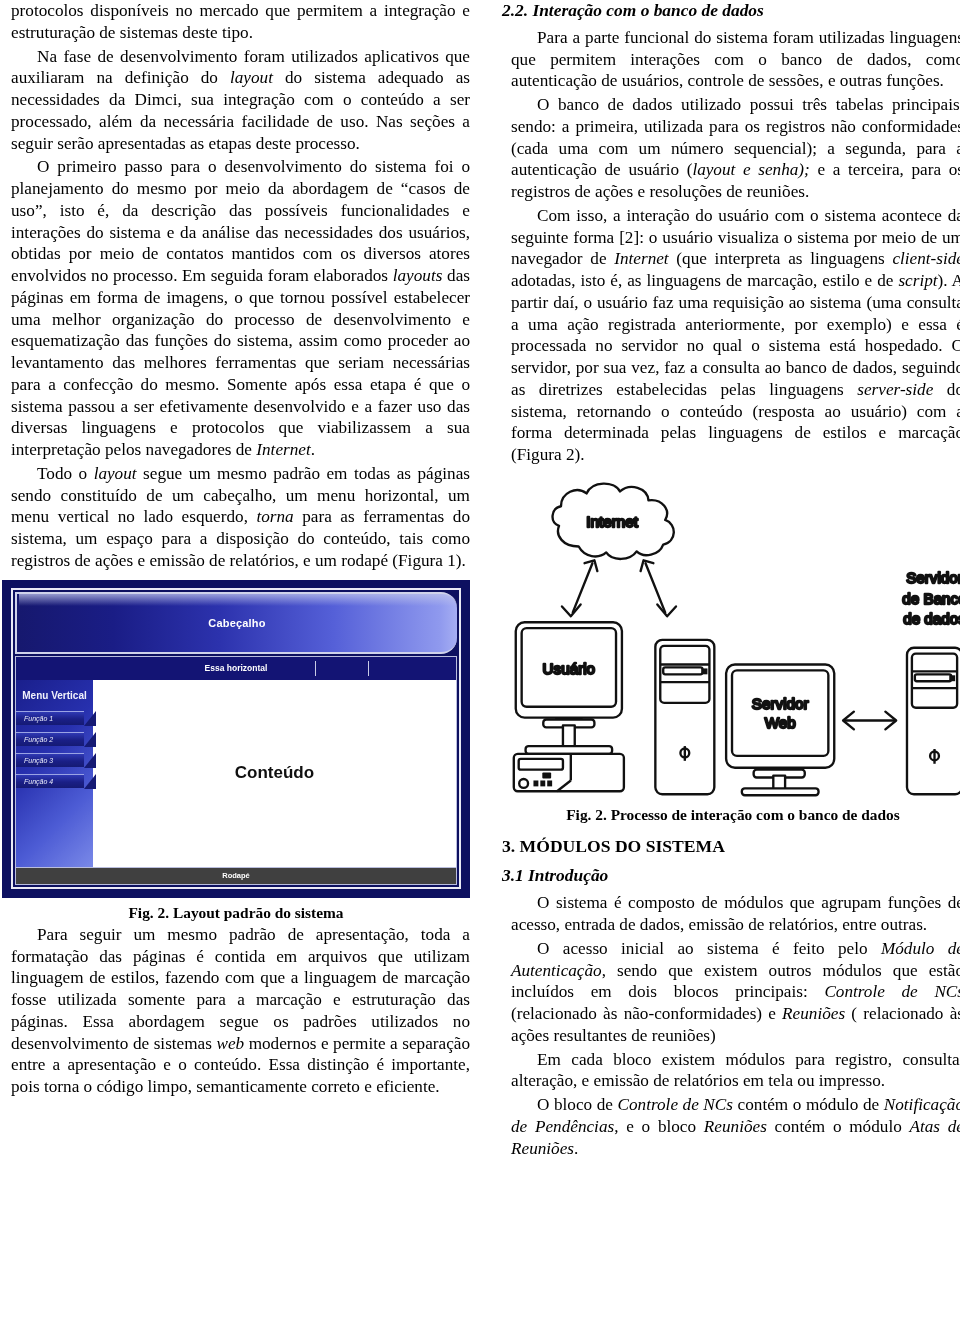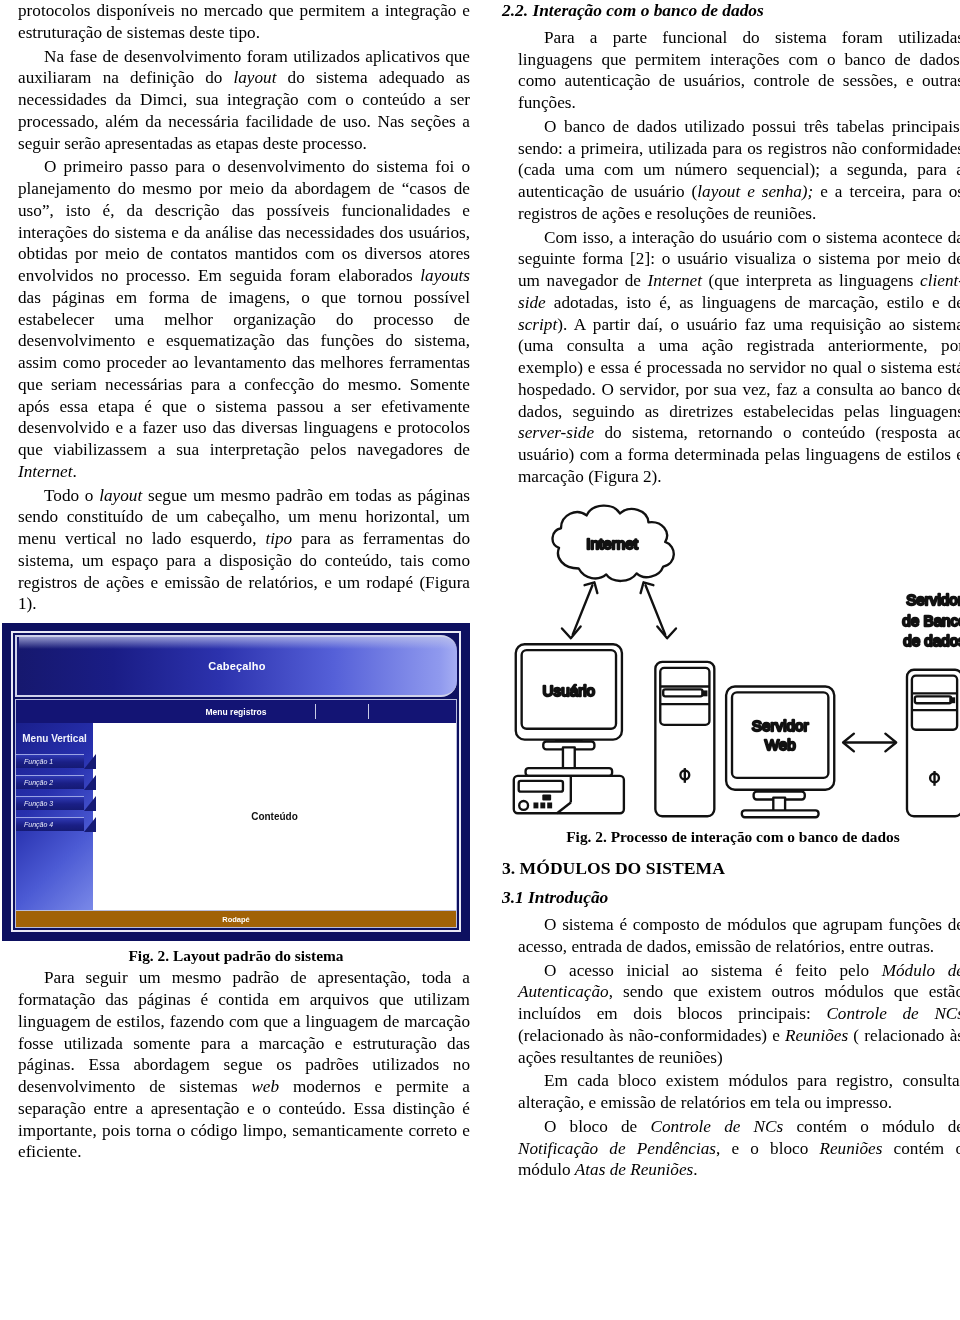--- a/index.html
+++ b/index.html
@@ -22,21 +22,21 @@
   }
   .col {
     width: 470px;
     flex: 0 0 470px;
     position: relative;
   }
   .col-left { padding-right: 2px; }
   .col-right { padding-left: 8px; }
 
   p.body {
-    margin: 0 0 2px 16px;
+    margin: 0 0 2px 9px;
     font-size: 17.2px;
     line-height: 1.265;
     text-align: justify;
     text-indent: 26px;
     hyphens: none;
   }
   p.noindent { text-indent: 0; }
 
   h3.sec {
     font-size: 17.4px;
@@ -192,27 +192,27 @@
   }
   .mk-content {
     flex: 1;
     background: #ffffff;
     display: flex;
     align-items: center;
     justify-content: center;
   }
   .mk-content-label {
     font-family: "Liberation Sans", sans-serif;
-    font-size: 10px;
+    font-size: 17px;
     font-weight: bold;
     color: #101010;
   }
   .mk-footer {
     height: 18px;
-    background: #a16207;
+    background: #404040;
     border: 1px solid #b9bddd;
     display: flex;
     align-items: center;
     justify-content: center;
     text-align: right;
   }
   .mk-footer-label {
     font-family: "Liberation Sans", sans-serif;
     font-size: 7.5px;
     font-weight: bold;
@@ -240,32 +240,32 @@
 
   <div class="col col-left">
 
     <p class="body noindent">protocolos disponíveis no mercado que permitem a integração e estruturação de sistemas deste tipo.</p>
 
     <p class="body">Na fase de desenvolvimento foram utilizados aplicativos que auxiliaram na definição do <em>layout</em> do sistema adequado as necessidades da Dimci, sua integração com o conteúdo a ser processado, além da necessária facilidade de uso. Nas seções a seguir serão apresentadas as etapas deste processo.</p>
 
 
     <p class="body">O primeiro passo para o desenvolvimento do sistema foi o planejamento do mesmo por meio da abordagem de “casos de uso”, isto é, da descrição das possíveis funcionalidades e interações do sistema e da análise das necessidades dos usuários, obtidas por meio de contatos mantidos com os diversos atores envolvidos no processo. Em seguida foram elaborados <em>layouts</em> das páginas em forma de imagens, o que tornou possível estabelecer uma melhor organização do processo de desenvolvimento e esquematização das funções do sistema, assim como proceder ao levantamento das melhores ferramentas que seriam necessárias para a confecção do mesmo. Somente após essa etapa é que o sistema passou a ser efetivamente desenvolvido e a fazer uso das diversas linguagens e protocolos que viabilizassem a sua interpretação pelos navegadores de <em>Internet</em>.</p>
 
-    <p class="body">Todo o <em>layout</em> segue um mesmo padrão em todas as páginas sendo constituído de um cabeçalho, um menu horizontal, um menu vertical no lado esquerdo, <em>tipo</em> para as ferramentas do sistema, um espaço para a disposição do conteúdo, tais como registros de ações e emissão de relatórios, e um rodapé (Figura 1).</p>
+    <p class="body">Todo o <em>layout</em> segue um mesmo padrão em todas as páginas sendo constituído de um cabeçalho, um menu horizontal, um menu vertical no lado esquerdo, <em>torna</em> para as ferramentas do sistema, um espaço para a disposição do conteúdo, tais como registros de ações e emissão de relatórios, e um rodapé (Figura 1).</p>
 
     <div class="fig1-wrap">
       <div class="mockup">
         <div class="mockup-inner">
 
           <div class="mk-header">
             <span class="mk-header-label">Cabeçalho</span>
           </div>
 
           <div class="mk-menuh">
-            <span class="mk-menuh-label">Menu registros</span>
+            <span class="mk-menuh-label">Essa horizontal</span>
             <span class="divider d1"></span>
             <span class="divider d2"></span>
           </div>
 
           <div class="mk-body">
             <div class="mk-vmenu">
               <div class="mk-vmenu-title">Menu Vertical</div>
               <div class="mk-btn">
                 <span class="mk-btn-label">Função 1</span>
               </div>

